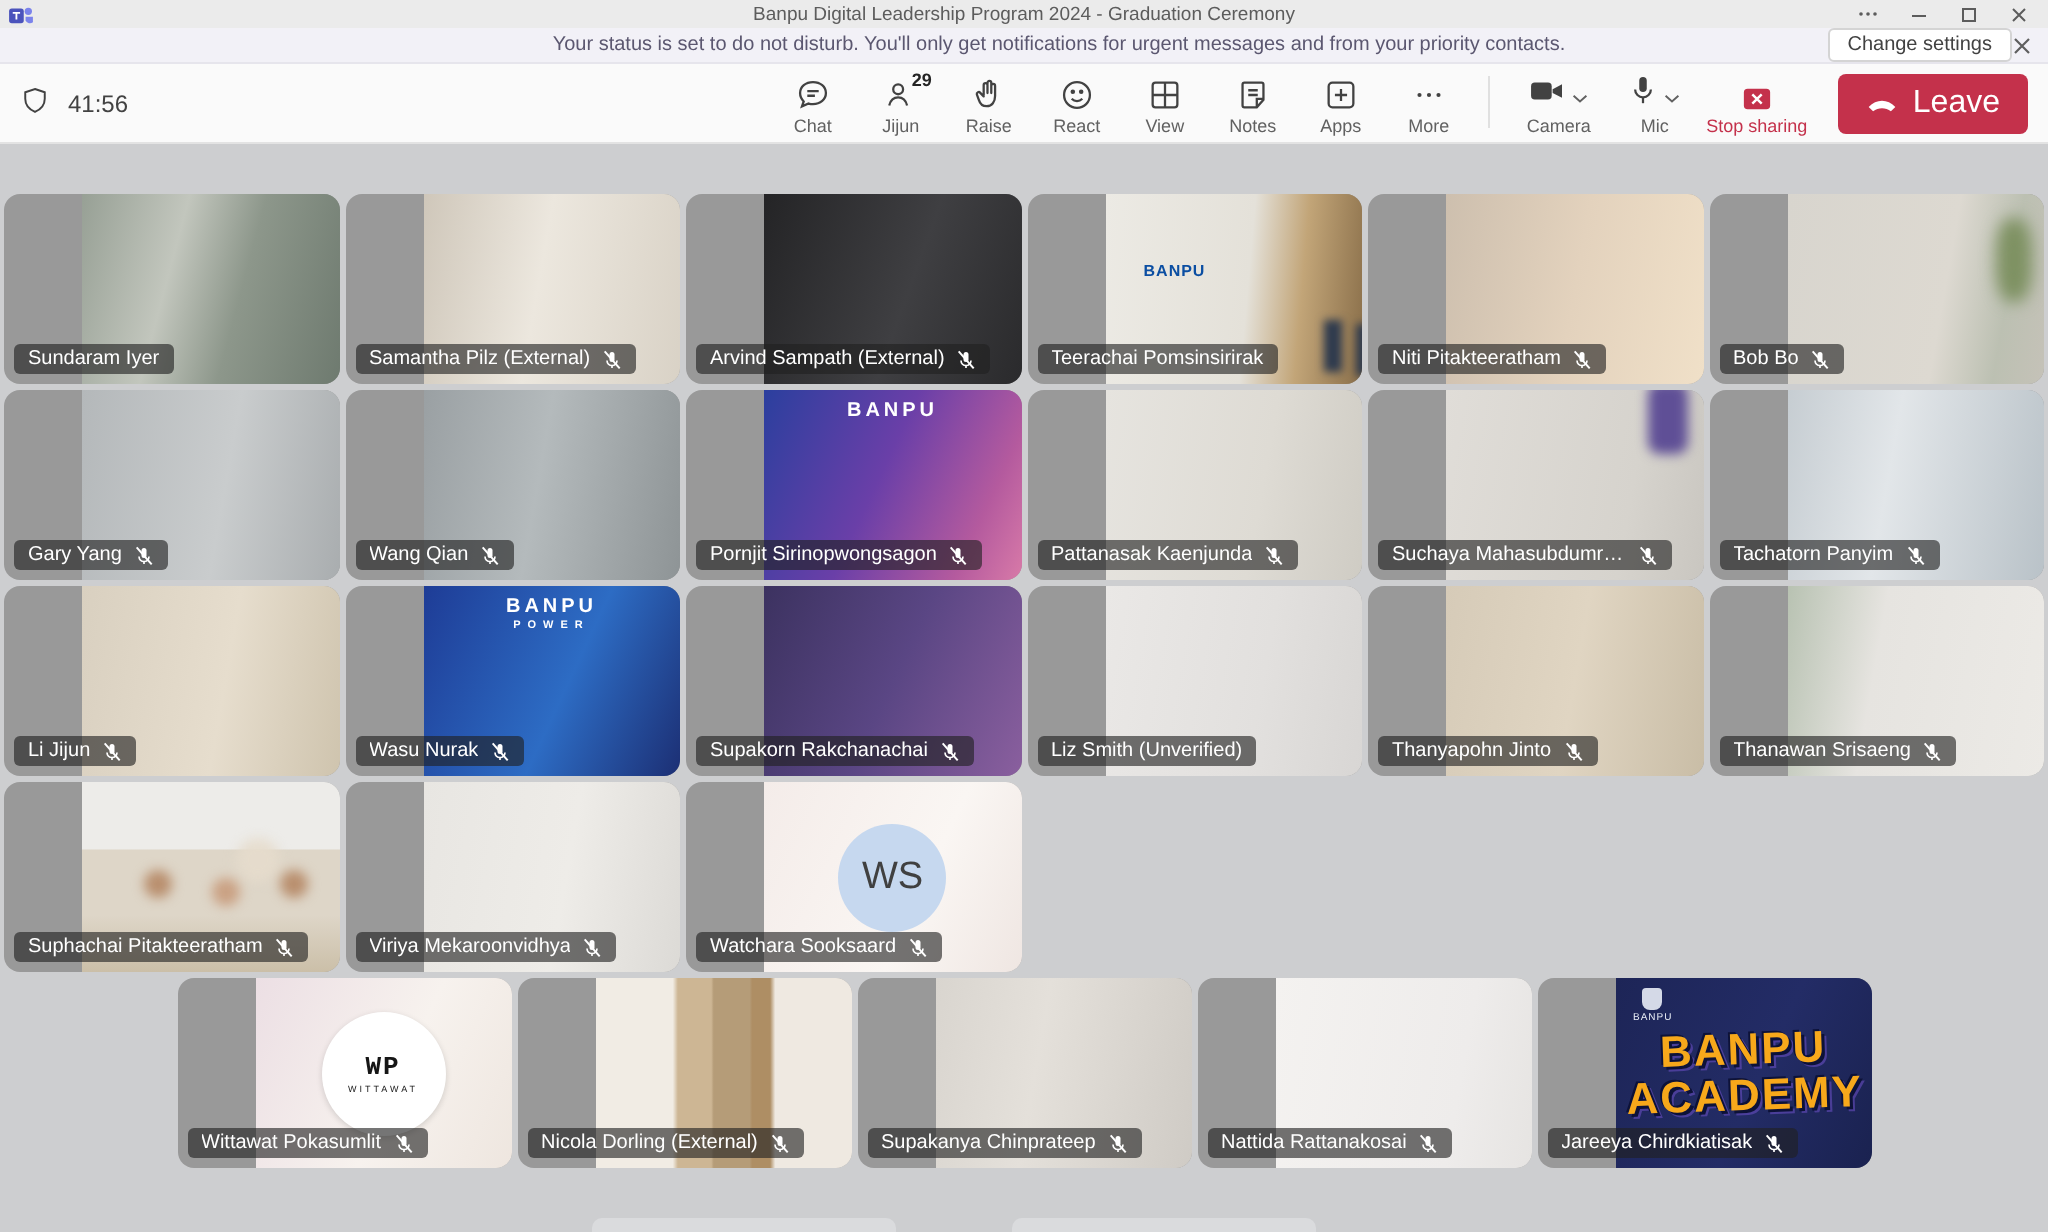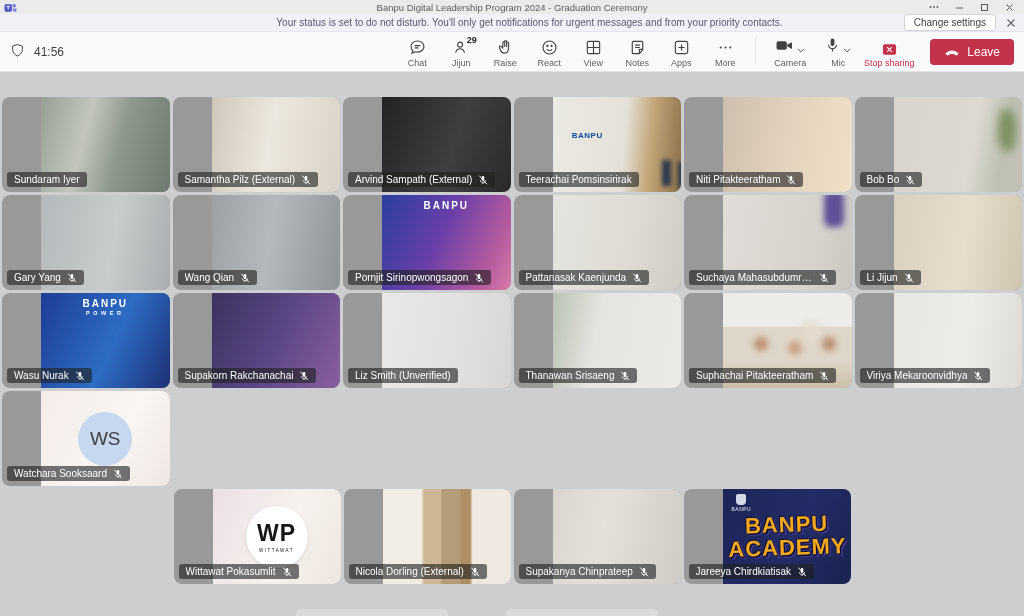--- a/index.html
+++ b/index.html
@@ -9,36 +9,36 @@
   
   .titlebar { height:14px; background:#ebebeb; display:flex; align-items:center; position:relative; }
   .title { position:absolute; left:0; right:0; text-align:center; font-size:9.5px; color:#5c5c5c; }
   .teams-logo { margin-left:4px; z-index:2; display:flex; }
   .win-controls { margin-left:auto; display:flex; gap:16px; margin-right:10px; z-index:2; align-items:center; }
   .win-controls svg { display:block; }
 
   
   .notifbar { height:18px; background:#f2f1f7; border-bottom:1px solid #e6e5ec; display:flex; align-items:center; position:relative; }
   .notif-text { position:absolute; left:0; right:0; text-align:center; font-size:10px; color:#5b5770;padding-left:35px; }
-  .notif-actions { margin-left:auto; display:flex; align-items:center; gap:10px; margin-right:8px; z-index:2; }
+  .notif-actions { margin-left:auto; display:flex; align-items:center; margin-right:8px; z-index:2; }
   .change-settings { background:#fff; border:1px solid #d4d4d4; border-radius:3px; font-size:10px; color:#424242; padding:2px 9px; cursor:pointer; white-space:nowrap; }
   .notif-close { cursor:pointer; display:flex; }
 
   
   .toolbar { height:40px; background:#fafafa; border-bottom:1px solid #e3e3e3; display:flex; align-items:center; padding:0 10px; }
   .timer-area { display:flex; align-items:center; gap:9px; font-size:12px; color:#424242; }
   .tool-buttons { margin-left:auto; display:flex; align-items:flex-start; }
   .tool-btn { width:44px; display:flex; flex-direction:column; align-items:center; gap:1px; padding-top:3px; cursor:pointer; }
   .tool-btn .lbl { font-size:9px; color:#616161; white-space:nowrap; }
   .icon-wrap { position:relative; height:19px; display:flex; align-items:flex-end; }
   .badge { position:absolute; top:-3px; left:15px; font-size:9px; font-weight:700; color:#242424; }
   .divider { width:1px; height:26px; background:#e0e0e0; margin:3px 8px 0; }
   .dev-row { display:flex; align-items:center; gap:3px; height:19px; }
   .stop-lbl { color:#c4314b !important; }
-  .leave-btn { margin-left:12px; align-self:center; background:#c4314b; color:#fff; border-radius:4px; display:flex; align-items:center; gap:7px; padding:6px 14px; font-size:12px; cursor:pointer; }
+  .leave-btn { margin-left:12px; align-self:center; background:#c4314b; color:#fff; border-radius:4px; display:flex; align-items:center; gap:7px; padding:6px 14px; font-size:16px; cursor:pointer; }
 
   
   .stage { position:absolute; top:72px; left:0; right:0; bottom:0; background:#cdced0; }
   .grid { display:grid; grid-template-columns:repeat(6,1fr); gap:3px; padding:25px 2px 0; }
   .grid .tile { height:95px; }
   .last-row { display:flex; justify-content:center; gap:3px; margin-top:3px; }
   .last-row .tile { width:167px; height:95px; flex:0 0 auto; }
   .hint { position:absolute; bottom:0; height:7px; background:#dadbdd; border-radius:5px 5px 0 0; }
   .h1 { left:296px; width:152px; } .h2 { left:506px; width:152px; }
 
@@ -112,21 +112,21 @@
   .t21 .head{background:linear-gradient(180deg,#3a322a 0 32%,#c9a084 33%)}.t21 .body{background:#b5aea4}
   .t22 .photo{background:linear-gradient(100deg,#e8e6e2,#eeece8 55%,#dcdad6)}
   .t22 .head{background:linear-gradient(180deg,#241f1a 0 34%,#c9a084 35%)}.t22 .body{background:#2e2c2a}
   .t23 .photo{background:linear-gradient(100deg,#55656a,#7d8d92 40%,#b4bec2)}
   .t23 .head{width:46px;height:50px;background:linear-gradient(180deg,#1d1a16 0 30%,#c39878 31%)}.t23 .body{background:#3c4a4e;width:94px}
   .t24 .photo{background:linear-gradient(115deg,#f4ece9,#faf6f3 60%,#efe6e2)}
   .t24 .avatar{width:54px;height:54px;background:#c6d8ef}
   .t24 .init{font-size:19px;color:#404040}
   .t25 .photo{background:linear-gradient(115deg,#ecdfe4,#f7f2ee 55%,#eee6df)}
   .t25 .avatar{width:62px;height:62px;background:#fff;box-shadow:0 1px 3px rgba(0,0,0,.15)}
-  .t25 .init{font-size:23px;font-weight:700;color:#161616;letter-spacing:1px;font-family:Liberation Sans, sans-serif}
+  .t25 .init{font-size:13px;font-weight:700;color:#161616;letter-spacing:1px;font-family:Liberation Mono, monospace}
   .t25 .sub{font-size:4.5px;letter-spacing:1.5px;color:#161616;margin-top:1px}
   .t26 .photo{background:linear-gradient(90deg,#f1ece4 0 30%,#cdb694 32% 45%,#b59c78 46% 60%,#ae8e64 61% 68%,#efe9e1 70%)}
   .t26 .person{left:46%}
   .t26 .head{background:linear-gradient(180deg,#b98c54 0 28%,#c9a084 29%)}.t26 .body{background:#8a7361;width:58px}
   .t27 .photo{background:linear-gradient(100deg,#d9d5cf,#e4e0da 40%,#cfcbc5)}
   .t27 .head{background:linear-gradient(180deg,#2a241e 0 32%,#c9a084 33%)}.t27 .body{background:#746e68}
   .t28 .photo{background:linear-gradient(100deg,#f4f2f0,#eeeceb 70%,#e6e4e2)}
   .t28 .person{left:70%}
   .t28 .head{width:22px;height:24px;background:linear-gradient(180deg,#1d1a16 0 32%,#b9906a 33%)}.t28 .body{width:44px;height:46px;background:#2e2c34}
   .t29 .photo{background:linear-gradient(115deg,#1d2557,#232c66 55%,#1a2250)}
@@ -481,20 +481,36 @@
     <span class="name-pill">
       <span class="pname">Suchaya Mahasubdumrong</span>
       <svg class="mic-off" viewBox="0 0 12 12">
             <rect x="4.5" y="1.2" width="3" height="6" rx="1.5" fill="#fff"></rect>
             <path d="M3 6.3c0 1.7 1.3 3 3 3s3-1.3 3-3" fill="none" stroke="#fff" stroke-width="1"></path>
             <line x1="6" y1="9.3" x2="6" y2="10.8" stroke="#fff" stroke-width="1"></line>
             <line x1="1.6" y1="0.8" x2="10.6" y2="11" stroke="#fff" stroke-width="1.2"></line>
           </svg>
     </span>
   </div>
+      <div class="tile t13">
+    <div class="photo">
+
+      <span class="person"><span class="head"></span><span class="body"></span></span>
+
+    </div>
+    <span class="name-pill">
+      <span class="pname">Tachatorn Panyim</span>
+      <svg class="mic-off" viewBox="0 0 12 12">
+            <rect x="4.5" y="1.2" width="3" height="6" rx="1.5" fill="#fff"></rect>
+            <path d="M3 6.3c0 1.7 1.3 3 3 3s3-1.3 3-3" fill="none" stroke="#fff" stroke-width="1"></path>
+            <line x1="6" y1="9.3" x2="6" y2="10.8" stroke="#fff" stroke-width="1"></line>
+            <line x1="1.6" y1="0.8" x2="10.6" y2="11" stroke="#fff" stroke-width="1.2"></line>
+          </svg>
+    </span>
+  </div>
       <div class="tile t14">
     <div class="photo">
 
       <span class="person"><span class="head"></span><span class="body"></span></span>
 
     </div>
     <span class="name-pill">
       <span class="pname">Li Jijun</span>
       <svg class="mic-off" viewBox="0 0 12 12">
             <rect x="4.5" y="1.2" width="3" height="6" rx="1.5" fill="#fff"></rect>
@@ -543,20 +559,36 @@
   </div>
       <div class="tile t17">
     <div class="photo">
 
       <span class="person"><span class="head"></span><span class="body"></span></span>
 
     </div>
     <span class="name-pill">
       <span class="pname">Liz Smith (Unverified)</span>
 
+    </span>
+  </div>
+      <div class="tile t18">
+    <div class="photo">
+
+      <span class="person"><span class="head"></span><span class="body"></span></span>
+
+    </div>
+    <span class="name-pill">
+      <span class="pname">Thanyapohn Jinto</span>
+      <svg class="mic-off" viewBox="0 0 12 12">
+            <rect x="4.5" y="1.2" width="3" height="6" rx="1.5" fill="#fff"></rect>
+            <path d="M3 6.3c0 1.7 1.3 3 3 3s3-1.3 3-3" fill="none" stroke="#fff" stroke-width="1"></path>
+            <line x1="6" y1="9.3" x2="6" y2="10.8" stroke="#fff" stroke-width="1"></line>
+            <line x1="1.6" y1="0.8" x2="10.6" y2="11" stroke="#fff" stroke-width="1.2"></line>
+          </svg>
     </span>
   </div>
       <div class="tile t19">
     <div class="photo">
 
       <span class="person"><span class="head"></span><span class="body"></span></span>
 
     </div>
     <span class="name-pill">
       <span class="pname">Thanawan Srisaeng</span>
@@ -665,20 +697,36 @@
     <span class="name-pill">
       <span class="pname">Supakanya Chinprateep</span>
       <svg class="mic-off" viewBox="0 0 12 12">
             <rect x="4.5" y="1.2" width="3" height="6" rx="1.5" fill="#fff"></rect>
             <path d="M3 6.3c0 1.7 1.3 3 3 3s3-1.3 3-3" fill="none" stroke="#fff" stroke-width="1"></path>
             <line x1="6" y1="9.3" x2="6" y2="10.8" stroke="#fff" stroke-width="1"></line>
             <line x1="1.6" y1="0.8" x2="10.6" y2="11" stroke="#fff" stroke-width="1.2"></line>
           </svg>
     </span>
   </div>
+      <div class="tile t28">
+    <div class="photo">
+
+      <span class="person"><span class="head"></span><span class="body"></span></span>
+
+    </div>
+    <span class="name-pill">
+      <span class="pname">Nattida Rattanakosai</span>
+      <svg class="mic-off" viewBox="0 0 12 12">
+            <rect x="4.5" y="1.2" width="3" height="6" rx="1.5" fill="#fff"></rect>
+            <path d="M3 6.3c0 1.7 1.3 3 3 3s3-1.3 3-3" fill="none" stroke="#fff" stroke-width="1"></path>
+            <line x1="6" y1="9.3" x2="6" y2="10.8" stroke="#fff" stroke-width="1"></line>
+            <line x1="1.6" y1="0.8" x2="10.6" y2="11" stroke="#fff" stroke-width="1.2"></line>
+          </svg>
+    </span>
+  </div>
       <div class="tile t29">
     <div class="photo">
 
       <span class="academy">
             <span>BANPU</span>
             <span>ACADEMY</span>
           </span>
       <span class="logo">BANPU</span>
       <span class="person"><span class="head"></span><span class="body"></span></span>
 

